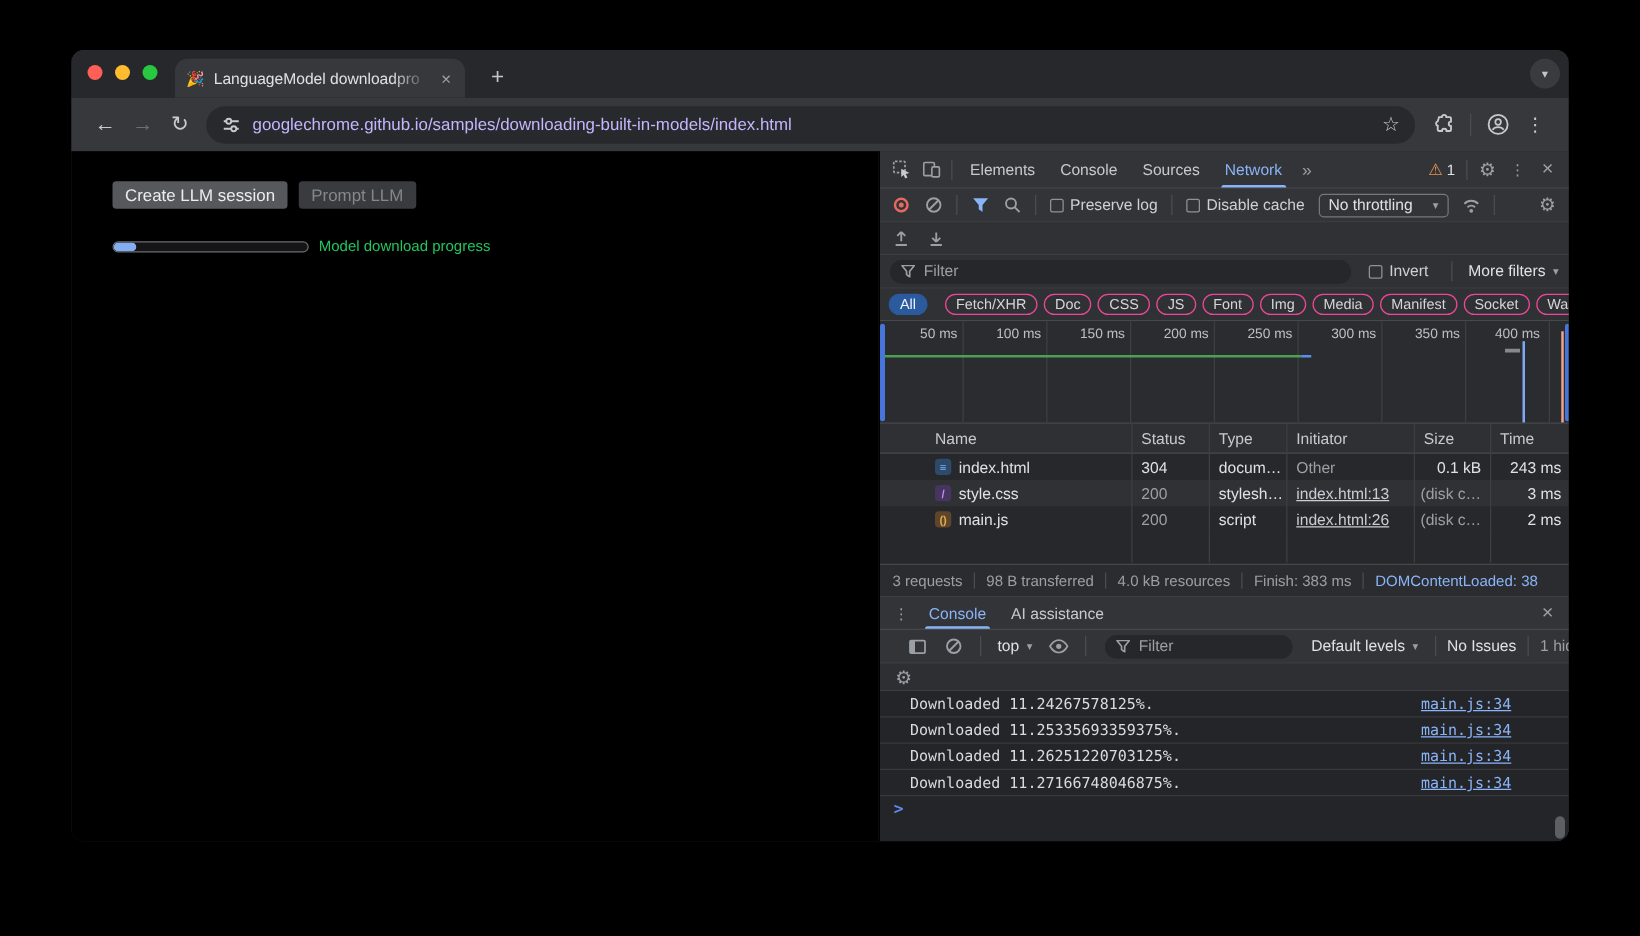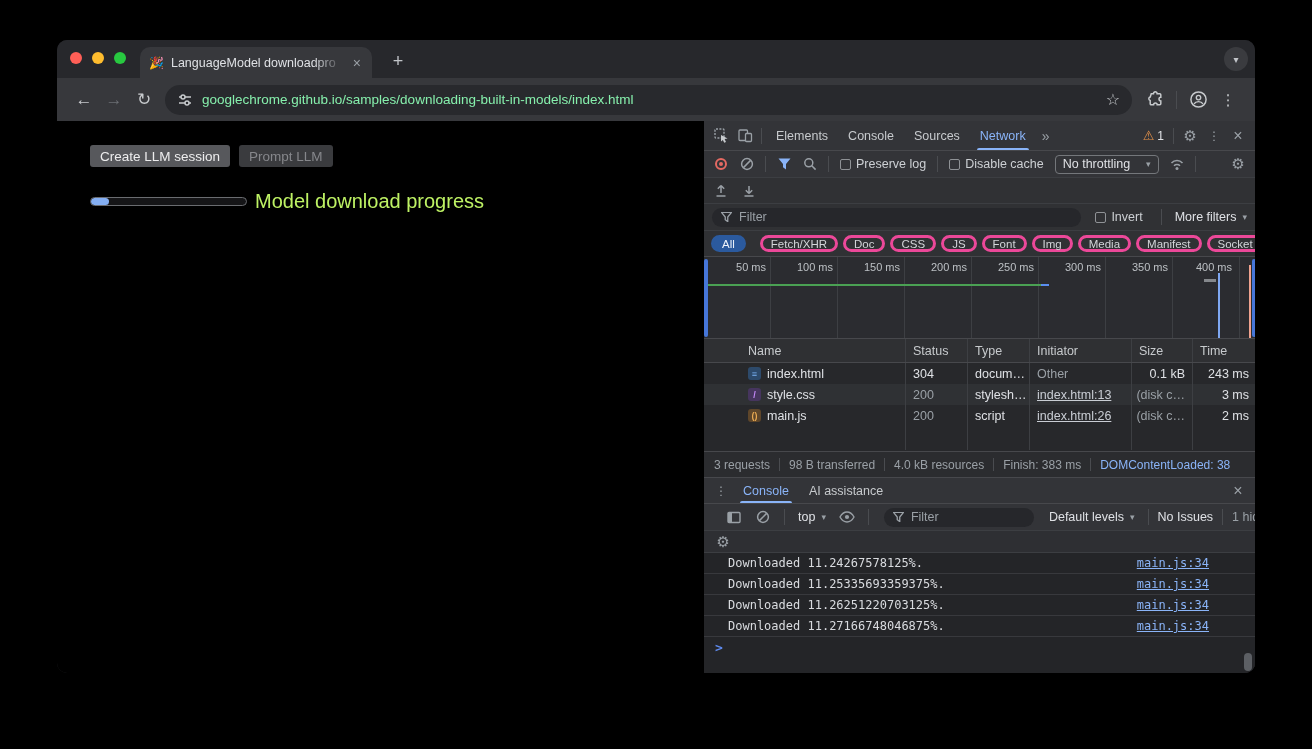--- a/index.html
+++ b/index.html
@@ -27,40 +27,40 @@
   .tabsearch { position:absolute; right:7px; top:7px; width:24px; height:24px; border-radius:50%;
                background:#3a3b3f; color:#c2c5c9; font-size:10px; display:flex; align-items:center; justify-content:center; }
 
   
   .toolbar { height:43px; background:#37383c; display:flex; align-items:center; padding:0 12px; flex-shrink:0; }
   .navbtn { width:30px; height:30px; display:flex; align-items:center; justify-content:center;
             color:#c7cacd; font-size:17px; }
   .navbtn.dim { color:#6b6e73; }
   .urlbar { flex:1; height:30px; background:#28292d; border-radius:15px; display:flex;
             align-items:center; padding:0 12px; gap:9px; margin:0 8px 0 6px; }
-  .urltext { flex:1; font-size:13.5px; color:#86efac; white-space:nowrap; overflow:hidden; }
+  .urltext { flex:1; font-size:13.5px; color:#c4b5fd; white-space:nowrap; overflow:hidden; }
   .staricon { color:#c7cacd; font-size:16px; }
   .tb-sep { width:1px; height:18px; background:#4a4c50; margin:0 6px; }
   .tb-icon { width:30px; height:30px; display:flex; align-items:center; justify-content:center; color:#c7cacd; }
   .menudots { font-size:15px; color:#c7cacd; }
 
   
   .content { flex:1; display:flex; min-height:0; }
   .pagearea { width:646px; background:#000; padding:24px 0 0 33px; }
   .pagearea h1 { font-size:30px; font-weight:700; color:#fff; margin:0 0 40px 0; }
   .btnrow { display:flex; gap:9px; margin-bottom:23px; }
   .pbtn { height:22px; padding:0 10px; font-size:13.5px; border:none; border-radius:3px;
           font-family:"Liberation Sans",sans-serif; }
   .pbtn.on { background:#57585c; color:#ededee; }
   .pbtn.off { background:#3a3b3e; color:#86878b; }
   .progressrow { display:flex; align-items:center; gap:8px; }
   .progress { width:157px; height:9px; border:1px solid #6a6c70; border-radius:5px;
               background:#151517; position:relative; overflow:hidden; }
   .progress .fill { position:absolute; left:0; top:0; bottom:0; background:#84aef2; border-radius:4px; }
-  .proglabel { font-size:20px; color:#bef264; }
+  .proglabel { font-size:12px; color:#22c55e; }
 
   
   .devtools { width:552px; background:#282a2d; border-left:1px solid #000; display:flex;
               flex-direction:column; font-size:12px; color:#dfe1e5; }
   .dt-row { display:flex; align-items:center; flex-shrink:0; }
   .icnbtn { min-width:24px; height:24px; display:flex; align-items:center; justify-content:center;
             color:#9aa0a6; }
   .vsep { width:1px; height:16px; background:#4a4c50; margin:0 4px; flex-shrink:0; }
   .spacer { flex:1; }
 
@@ -92,21 +92,21 @@
 
   .dt-filterrow { height:27px; background:#303134; border-bottom:1px solid #3c3e42; padding:0 8px; gap:9px; }
   .filterpill { flex:1; height:19px; background:#26272b; border-radius:10px; display:flex;
                 align-items:center; padding:0 9px; gap:7px; }
   .filterpill input { flex:1; background:transparent; border:none; outline:none; color:#dfe1e5;
                       font-size:12.5px; font-family:"Liberation Sans",sans-serif; }
   .filterpill input::placeholder { color:#9aa0a6; }
   .morefilters { display:flex; align-items:center; gap:6px; color:#dfe1e5; font-size:12.5px; white-space:nowrap; }
 
   .dt-chips { height:26px; background:#303134; border-bottom:1px solid #47484c; padding:0 7px; gap:5px; }
-  .chip { height:17px; padding:0 8px; border-radius:9px; border:3px solid #ec4899; font-size:11.5px;
+  .chip { height:17px; padding:0 8px; border-radius:9px; border:1px solid #ec4899; font-size:11.5px;
           display:flex; align-items:center; color:#d3d5d9; white-space:nowrap; }
   .chip.active { background:#2b5a9e; border-color:#2b5a9e; color:#eef3fb; }
   .chipsep { width:1px; height:14px; background:#4a4c50; margin:0 2px; }
 
   .dt-overview { height:82px; background:#2b2c30; border-bottom:1px solid #47484c; position:relative;
                  flex-shrink:0; overflow:hidden; }
   .gline { position:absolute; top:0; bottom:0; width:1px; background:#3d3f43; }
   .ticklbl { position:absolute; top:4px; width:56px; text-align:right; font-size:11px; color:#bcc0c4; }
   .ov-green { position:absolute; left:0; top:27px; width:337px; height:2px; background:#4aa153; }
   .ov-bluetip { position:absolute; left:337px; top:27px; width:8px; height:2px; background:#5a8ef0; }

